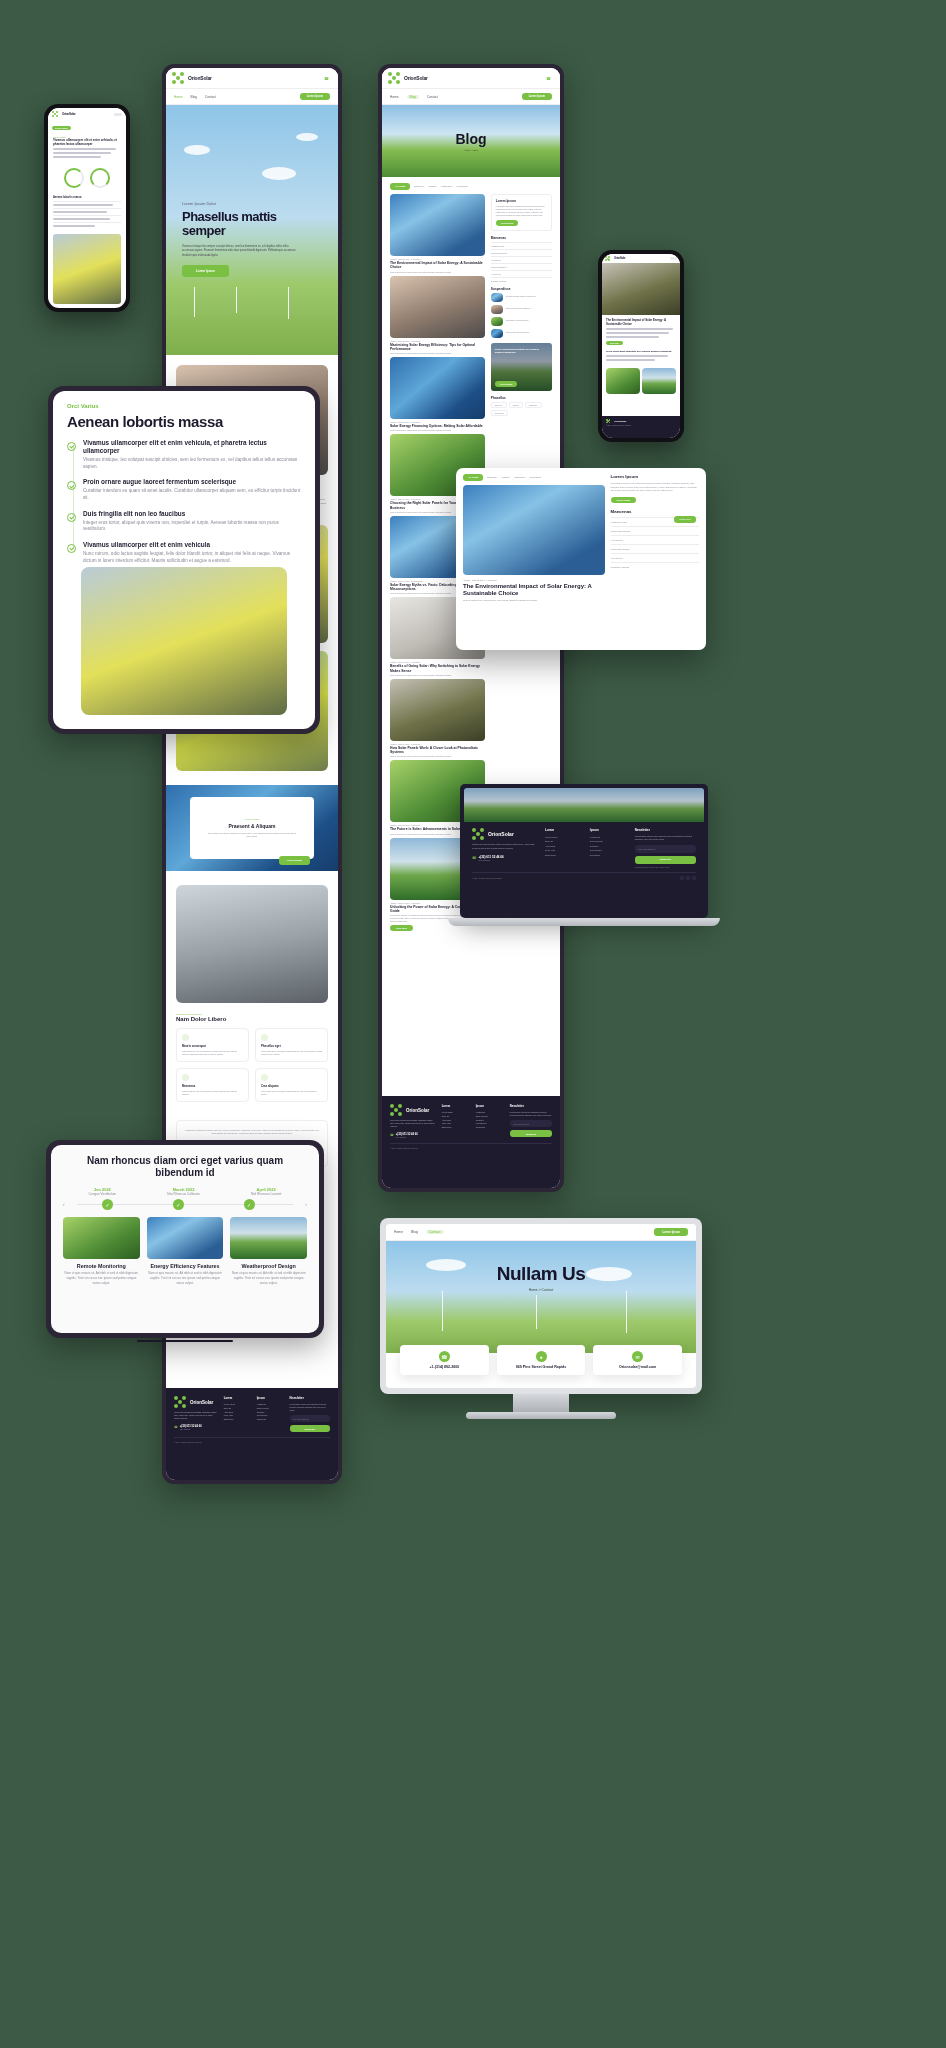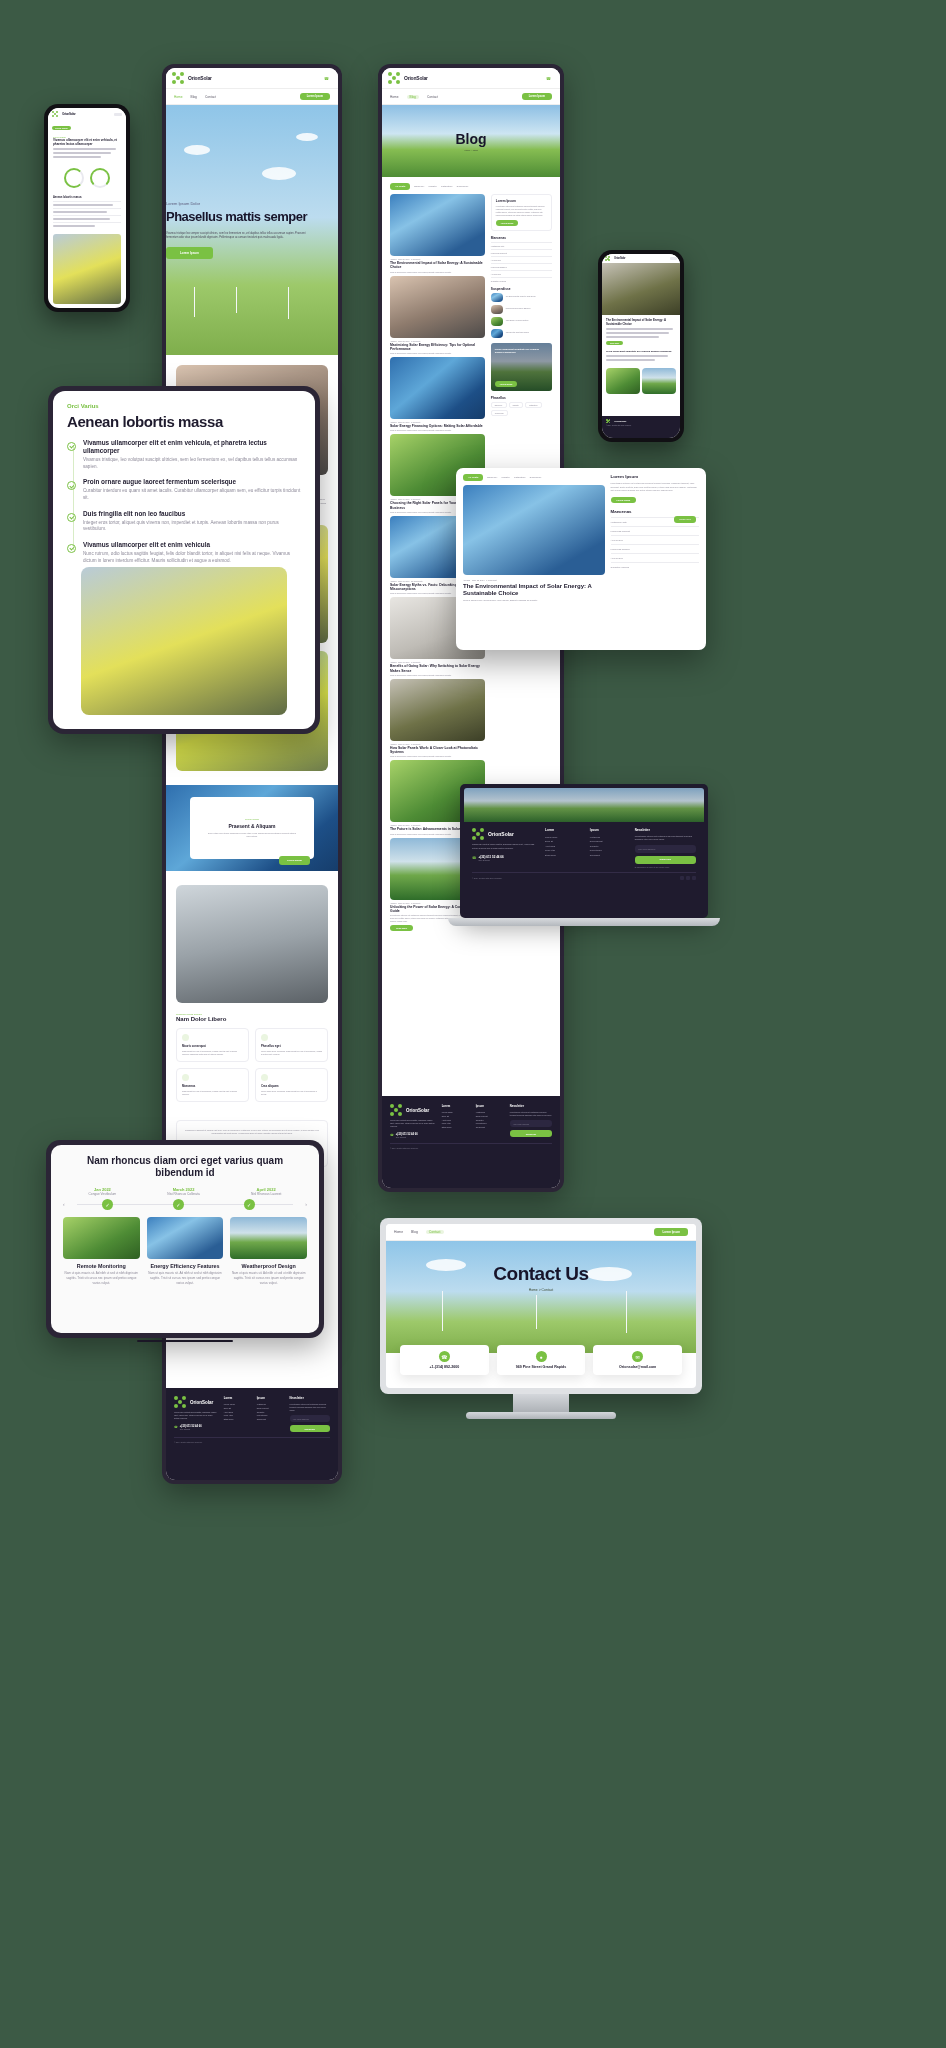--- a/index.html
+++ b/index.html
@@ -45,21 +45,21 @@
   .navlinks { display:flex; gap:8px; }
   .navlinks span { color:#5d5a68; }
   .navlinks span.active { color:#7ac143; }
   .navlinks span.pill { background:#eaf5e0; color:#7ac143; border-radius:3px; padding:0 3px;}
   .btn-green { background:#7ac143; color:#fff; border-radius:3px; text-align:center; font-weight:600; }
 
   
   .hero { position:relative; background:linear-gradient(180deg,#8fc5e8 0%,#bcdcef 45%,#9dc96a 72%,#7fae4c 100%); }
   .cloud { position:absolute; background:#fff; border-radius:50%; opacity:.85; }
   .turbine { position:absolute; background:#f4f7f9; }
-  .hero-copy { position:absolute; left:0; right:12px; padding:0 0; }
+  .hero-copy { position:absolute; left:0; right:12px; padding:0 16px; }
   .eyebrow { color:#5b5a7a; }
   .h1 { font-weight:700; color:#17142a; letter-spacing:-.5px; line-height:1.05; }
 
   .muted { color:#8d8a99; }
   .green { color:#7ac143; }
   .dark { color:#1f1b2e; }
 
   
   .tl { background:#c9c7d1; border-radius:1px; height:2px; margin-bottom:2px; }
 
@@ -787,21 +787,21 @@
           <span class="btn-green" style="font-size:2.8px;padding:2px 8px">Lorem Ipsum</span>
         </div>
 
         <div class="hero" style="height:112px;position:relative">
           <div class="cloud" style="left:40px;top:18px;width:40px;height:12px"></div>
           <div class="cloud" style="left:200px;top:26px;width:46px;height:14px"></div>
           <div class="turbine" style="left:56px;bottom:22px;width:1.2px;height:40px"></div>
           <div class="turbine" style="left:150px;bottom:24px;width:1.2px;height:34px"></div>
           <div class="turbine" style="left:240px;bottom:20px;width:1.2px;height:42px"></div>
           <div style="position:absolute;left:0;right:0;top:22px;text-align:center">
-            <div style="font-size:19px;font-weight:700;color:#17142a;letter-spacing:-.5px">Contact Us</div>
+            <div style="font-size:19px;font-weight:700;color:#17142a;letter-spacing:-.5px">Nullam Us</div>
             <div style="font-size:3.4px;color:#3d4a33;margin-top:3px">Home &gt; Contact</div>
           </div>
           <div style="position:absolute;left:14px;right:14px;bottom:-22px;display:flex;gap:8px">
             <div style="flex:1;background:#fff;border-radius:4px;padding:6px 4px;text-align:center;box-shadow:0 4px 12px rgba(0,0,0,.1)">
               <div style="width:11px;height:11px;border-radius:50%;background:#7ac143;color:#fff;display:flex;align-items:center;justify-content:center;margin:0 auto 3px;font-size:5px">☎</div>
               <div class="dark" style="font-size:3.6px;font-weight:600">+1-(314) 892-2600</div>
             </div>
             <div style="flex:1;background:#fff;border-radius:4px;padding:6px 4px;text-align:center;box-shadow:0 4px 12px rgba(0,0,0,.1)">
               <div style="width:11px;height:11px;border-radius:50%;background:#7ac143;color:#fff;display:flex;align-items:center;justify-content:center;margin:0 auto 3px;font-size:5px">●</div>
               <div class="dark" style="font-size:3.6px;font-weight:600">969 Pine Street Grand Rapids</div>

